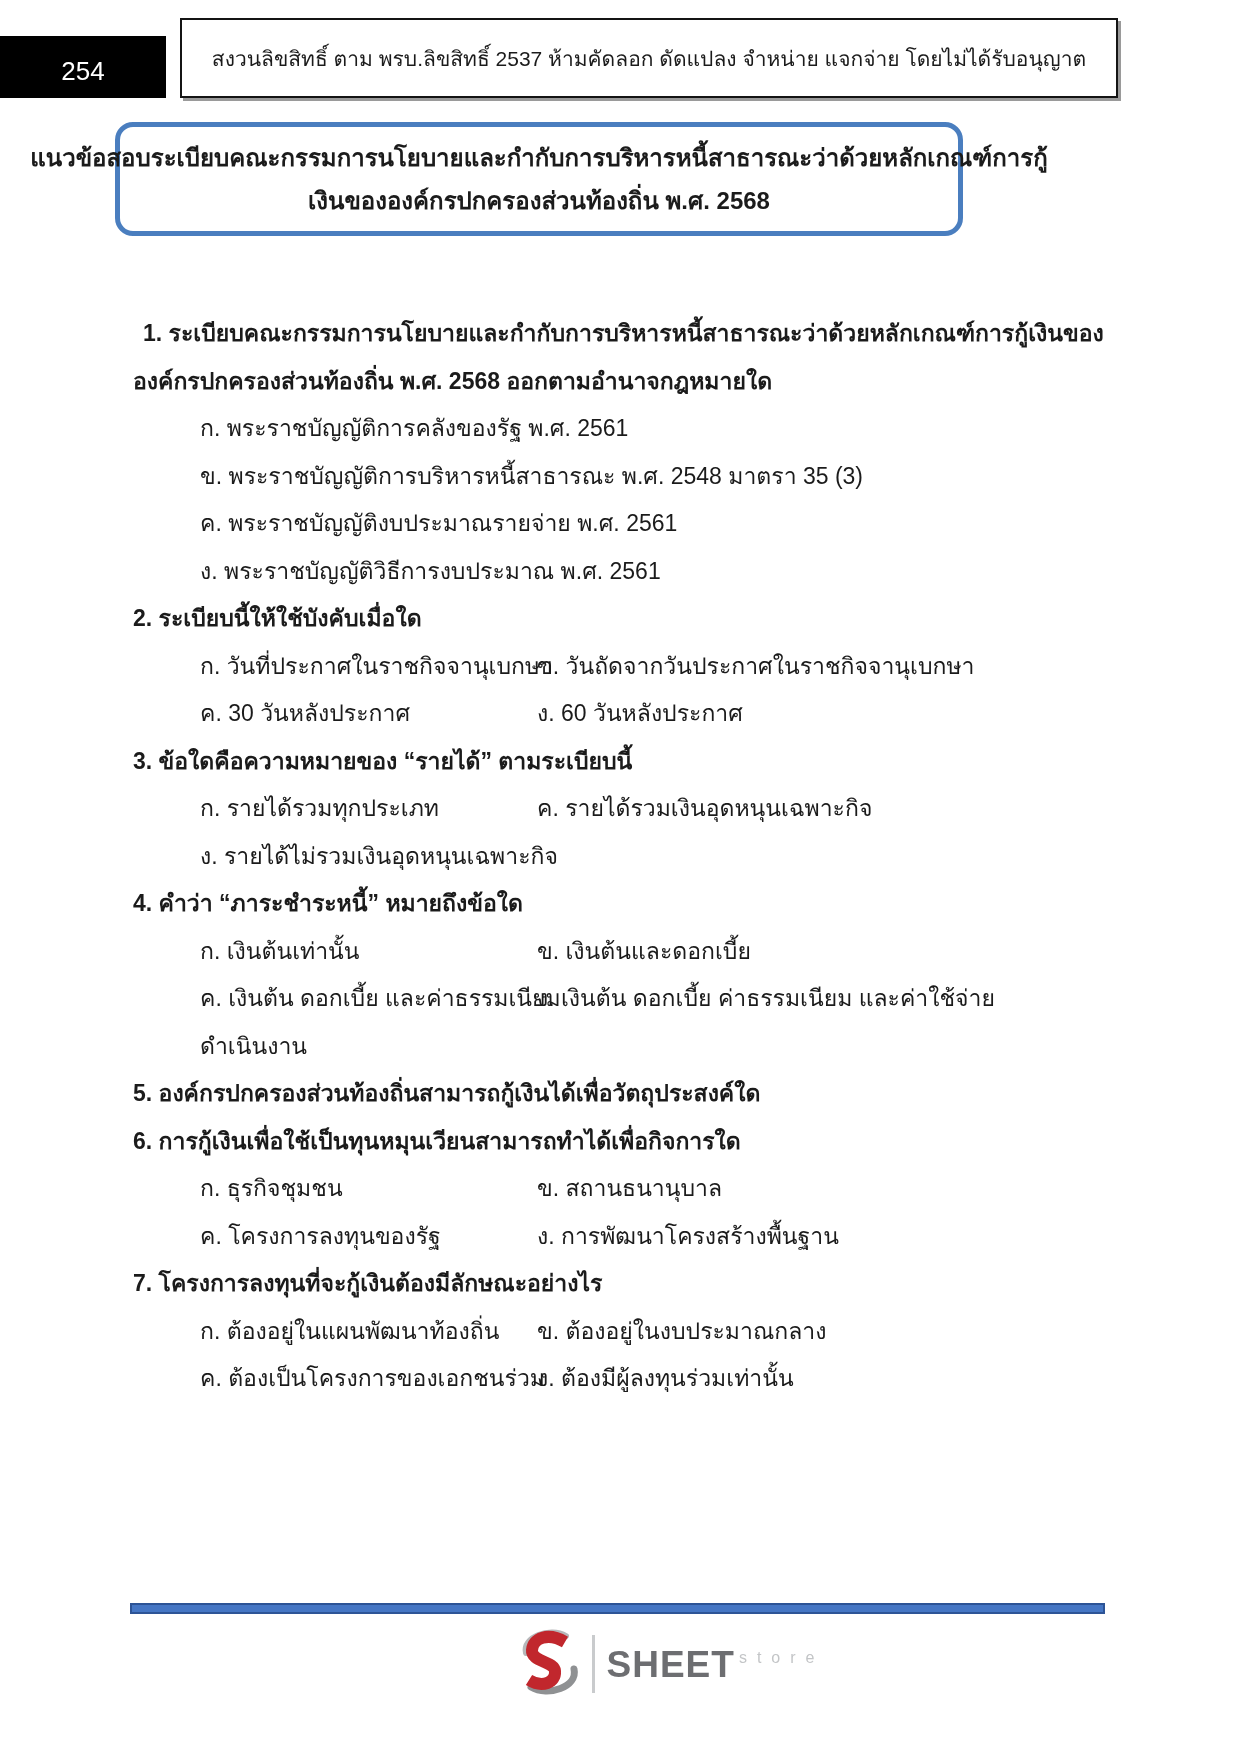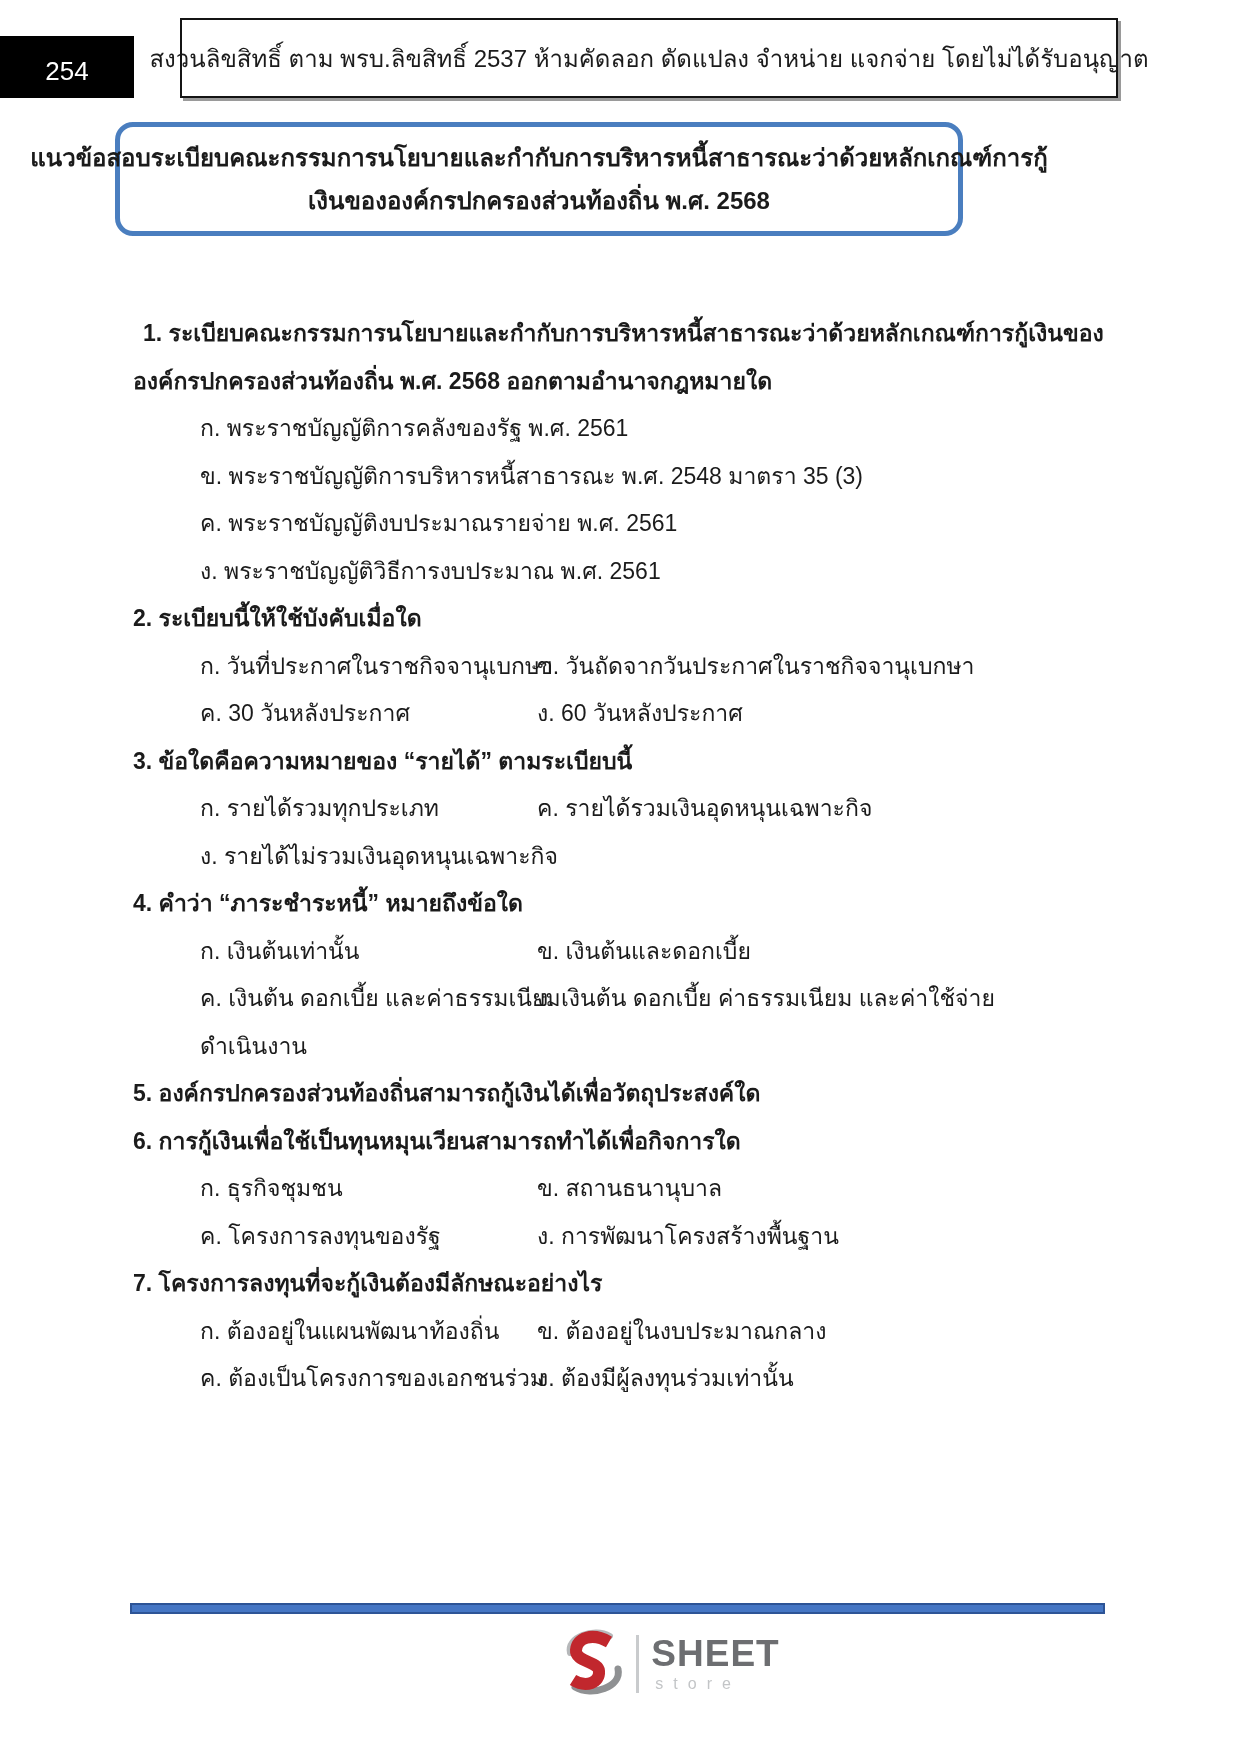--- a/index.html
+++ b/index.html
@@ -2,29 +2,29 @@
 <html><head>
 <meta charset="utf-8">
 <style>
   html,body{margin:0;padding:0;background:#ffffff;}
   .page{
     position:relative;width:1240px;height:1755px;background:#ffffff;overflow:hidden;
     font-family:"Liberation Sans","DejaVu Sans",sans-serif;color:#1b1b1b;
   }
   
   .pagenum-box{
-    position:absolute;left:0;top:36px;width:134px;height:62px;background:#000000;
+    position:absolute;left:0;top:36px;width:166px;height:62px;background:#000000;
     display:flex;align-items:center;justify-content:center;
   }
   .pagenum-box span{color:#ffffff;font-size:26px;padding-top:8px;}
   .copyright-box{
     position:absolute;left:180px;top:18px;width:938px;height:80px;box-sizing:border-box;
     border:2px solid #141414;box-shadow:3px 3px 0 #9a9a9a;
     display:flex;align-items:center;justify-content:center;
-    font-size:24px;background:#ffffff;white-space:nowrap;
+    font-size:21px;background:#ffffff;white-space:nowrap;
   }
   
   .title-box{
     position:absolute;left:115px;top:122px;width:848px;height:114px;box-sizing:border-box;
     border:5px solid #4a7ebf;border-radius:18px;background:#ffffff;
     display:flex;flex-direction:column;align-items:center;justify-content:center;gap:4px;
     font-weight:bold;font-size:24px;text-align:center;
   }
   .title-box .t-line{white-space:nowrap;}
   
@@ -40,21 +40,21 @@
   .footer-bar{
     position:absolute;left:130px;top:1603px;width:975px;height:11px;box-sizing:border-box;
     background:#4576c4;border:2px solid #2d5496;
   }
   .footer-logo{
     position:absolute;left:0;top:1627px;width:1240px;
     display:flex;justify-content:center;
   }
   .logo-inner{display:flex;align-items:center;transform:translateX(50px);}
   .logo-divider{width:3px;height:58px;background:#c9cbcd;margin:0 12px 0 8px;}
-  .logo-textcol{display:flex;flex-direction:column;}
+  .logo-textcol{display:flex;flex-direction:row;}
   .logo-brand{font-weight:bold;font-size:37px;line-height:1;color:#6d6e71;letter-spacing:1px;}
   .logo-sub{font-size:16px;color:#c3c5c7;letter-spacing:10px;margin-top:3px;padding-left:4px;}
 </style>
 </head>
 <body>
 
 <div class="page">
 
   <div class="pagenum-box">
     <span>254</span>

